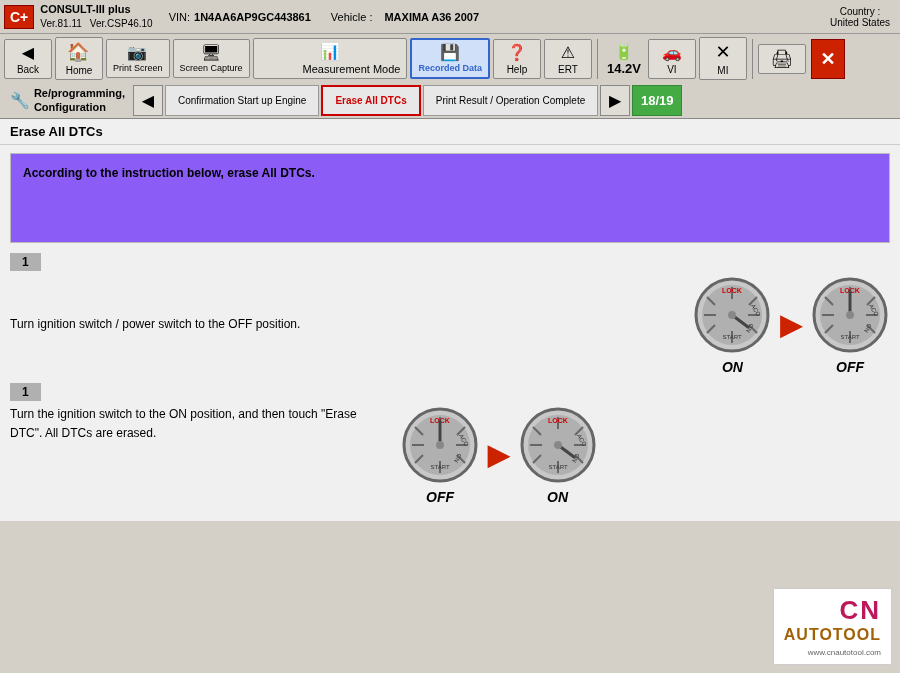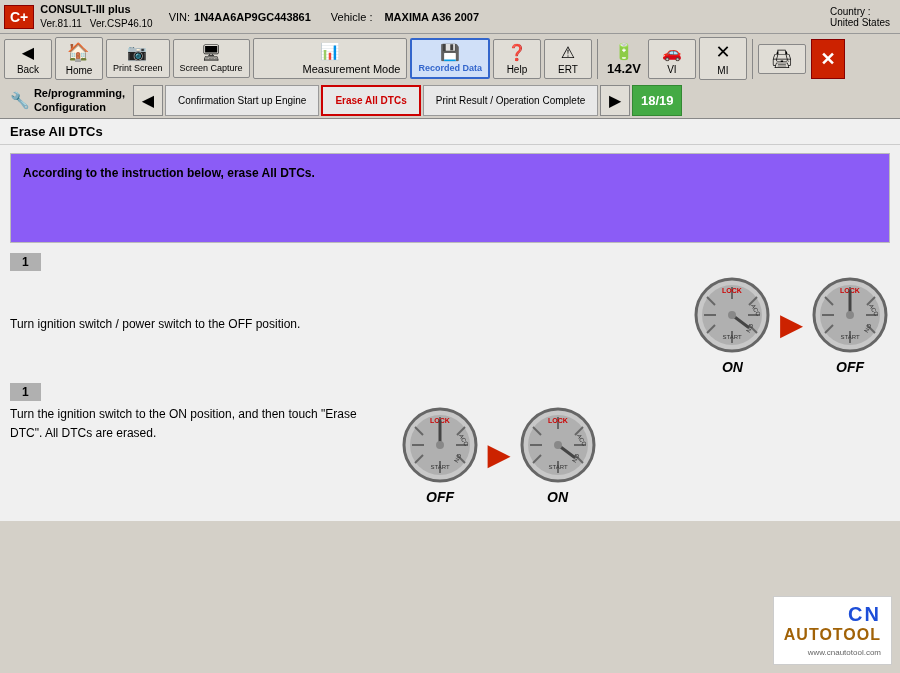--- a/index.html
+++ b/index.html
@@ -55,21 +55,21 @@
     <div style="display:flex;gap:4px;font-size:11px;padding:0 10px;">
       <span>VIN:</span>
       <span style="font-weight:bold;">1N4AA6AP9GC443861</span>
     </div>
 
     <div style="display:flex;gap:12px;font-size:11px;padding:0 10px;">
       <span>Vehicle :</span>
       <span style="font-weight:bold;">MAXIMA A36 2007</span>
     </div>
 
-    <div style="display:flex;flex-direction:column;font-size:10px;margin-left:auto;text-align:left;padding-right:6px;">
+    <div style="display:flex;flex-direction:column;font-size:10px;margin-left:auto;text-align:center;padding-right:6px;">
       <span>Country :</span>
       <span>United States</span>
     </div>
   </div>
 
   <div class="header-row2" style="padding:3px 4px;gap:3px;display:flex;align-items:center;">
 
     <div class="tool-btn">
       <span style="font-size:16px;">◀</span>
       <span>Back</span>
@@ -295,21 +295,21 @@
             <span style="font-weight:bold;font-style:italic;font-size:14px;">ON</span>
           </div>
         </div>
       </div>
     </div>
 
   </div>
 
   <div style="position:absolute;bottom:8px;right:8px;background:white;border:1px solid #ccc;padding:6px 10px;text-align:right;">
     <div style="display:flex;align-items:baseline;gap:2px;justify-content:flex-end;">
-      <span style="color:#1d4ed8;font-size:20px;font-weight:bold;letter-spacing:2px;">CN</span>
+      <span style="color:#be185d;font-size:26px;font-weight:bold;letter-spacing:2px;">CN</span>
     </div>
     <div>
       <span style="color:#a16207;font-size:16px;font-weight:bold;letter-spacing:1px;">AUTOTOOL</span>
     </div>
     <div>
       <span style="font-size:8px;color:#666;">www.cnautotool.com</span>
     </div>
   </div>
 
 </div>

